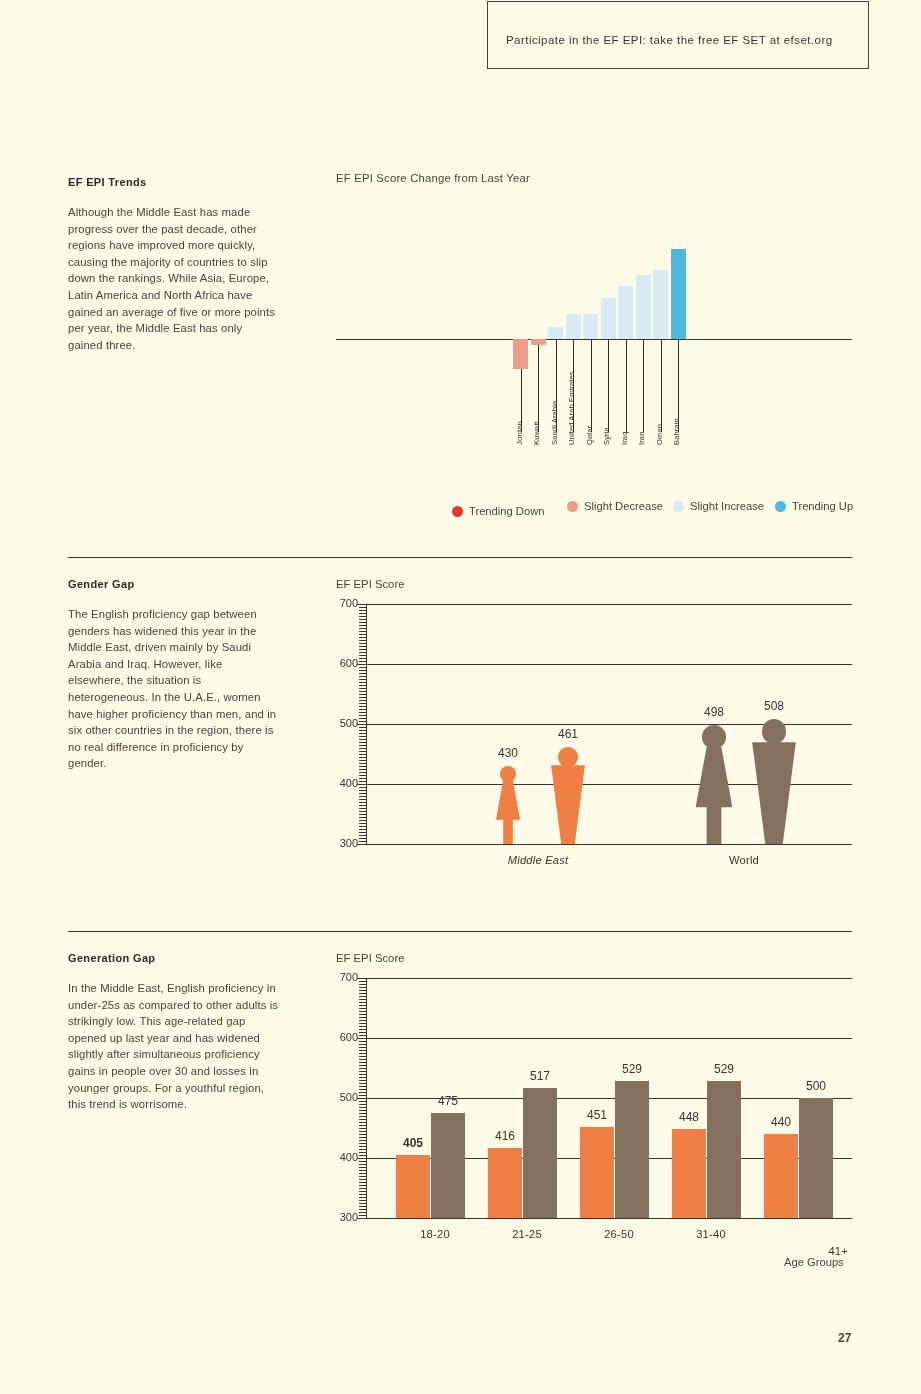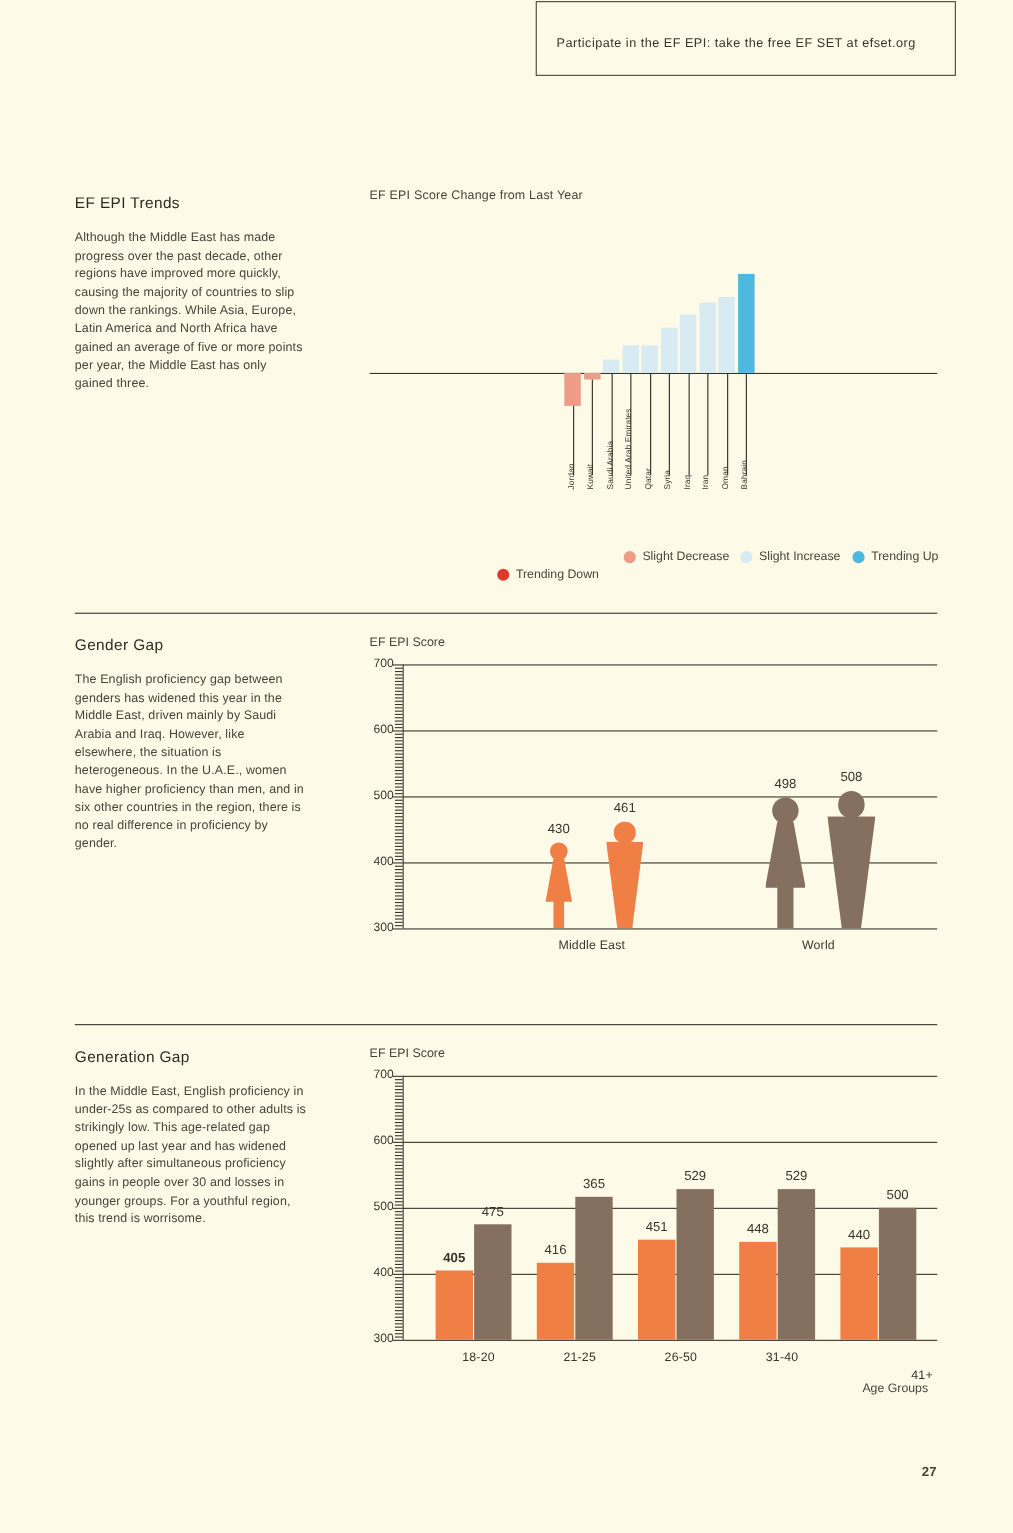--- a/index.html
+++ b/index.html
@@ -23,21 +23,21 @@
   .banner-text{
     position:absolute;left:18px;top:32px;
     font-size:11.5px;letter-spacing:.45px;color:#3A342C;white-space:nowrap;
   }
 
   
   .section{position:absolute;left:68px;width:784px;}
   .rule{position:absolute;left:68px;width:784px;height:1px;background:#3A342C;}
 
   .sec-title{
-    font-size:14px;font-weight:normal;letter-spacing:.35px;color:#2E2A24;
+    font-size:11px;font-weight:bold;letter-spacing:.35px;color:#2E2A24;
     margin:0 0 16px 0;
   }
   .sec-body{
     font-size:11.3px;line-height:16.6px;color:#4A433A;letter-spacing:.12px;
     width:212px;margin:0;
   }
   .chart-caption{
     font-size:11.3px;color:#4A433A;letter-spacing:.2px;
   }
 
@@ -123,21 +123,21 @@
         <div class="c1bar" style="left: 317px; width: 15px; height: 68.8px; background: rgb(216, 234, 242); top: 72.2px;"></div>
         <div class="c1stem" style="left: 324.5px; top: 142px; height: 92px;"></div>
         <div class="c1lab" style="left: 327.5px; top: 238px;">Oman</div>
         <div class="c1bar" style="left: 334.5px; width: 15px; height: 90.3px; background: rgb(78, 184, 224); top: 50.7px;"></div>
         <div class="c1stem" style="left: 342px; top: 142px; height: 92px;"></div>
         <div class="c1lab" style="left: 345px; top: 238px;">Bahrain</div>
       </div>
   </div>
 
   <div class="legend" id="legend">
-      <div class="lg" style="left: 116px; top: 16px;">
+      <div class="lg" style="left: 116px; top: 5px;">
         <span class="dot" style="background: rgb(224, 58, 47);"></span>
         <span>Trending Down</span>
       </div>
       <div class="lg" style="left: 231px; top: 0px;">
         <span class="dot" style="background: rgb(238, 155, 135);"></span>
         <span>Slight Decrease</span>
       </div>
       <div class="lg" style="left: 337px; top: 0px;">
         <span class="dot" style="background: rgb(216, 234, 242);"></span>
         <span>Slight Increase</span>
@@ -253,21 +253,21 @@
         <div class="person" style="left: 0px; top: 0px;">
           <div class="phead" style="left: 134.2px; top: 162px; width: 15.6px; height: 15.6px; background: rgb(240, 127, 69);"></div>
           <div class="pbody" style="background: rgb(240, 127, 69); top: 176.352px; left: 129.91px; width: 24.18px; height: 63.648px; clip-path: polygon(30% 0%, 70% 0%, 100% 62%, 70% 62%, 70% 100%, 30% 100%, 30% 62%, 0% 62%);"></div>
         </div>
         <div class="vlab" style="left: 118px; top: 142px; width: 48px;">430</div>
         <div class="person" style="left: 0px; top: 0px;">
           <div class="phead" style="left: 192.34px; top: 143.4px; width: 19.32px; height: 19.32px; background: rgb(240, 127, 69);"></div>
           <div class="pbody" style="background: rgb(240, 127, 69); top: 161.174px; left: 185.095px; width: 33.81px; height: 78.8256px; clip-path: polygon(0% 0%, 100% 0%, 70% 100%, 30% 100%);"></div>
         </div>
         <div class="vlab" style="left: 178px; top: 123.4px; width: 48px;">461</div>
-        <div class="cat" style="left: 102px; top: 250px; width: 140px;">Middle East</div>
+        <div class="cat" style="left: 102px; top: 250px; width: 140px; font-style: italic;">Middle East</div>
         <div class="person" style="left: 0px; top: 0px;">
           <div class="phead" style="left: 336.12px; top: 121.2px; width: 23.76px; height: 23.76px; background: rgb(133, 112, 95);"></div>
           <div class="pbody" style="background: rgb(133, 112, 95); top: 143.059px; left: 329.586px; width: 36.828px; height: 96.9408px; clip-path: polygon(30% 0%, 70% 0%, 100% 62%, 70% 62%, 70% 100%, 30% 100%, 30% 62%, 0% 62%);"></div>
         </div>
         <div class="vlab" style="left: 324px; top: 101.2px; width: 48px;">498</div>
         <div class="person" style="left: 0px; top: 0px;">
           <div class="phead" style="left: 395.52px; top: 115.2px; width: 24.96px; height: 24.96px; background: rgb(133, 112, 95);"></div>
           <div class="pbody" style="background: rgb(133, 112, 95); top: 138.163px; left: 386.16px; width: 43.68px; height: 101.837px; clip-path: polygon(0% 0%, 100% 0%, 70% 100%, 30% 100%);"></div>
         </div>
         <div class="vlab" style="left: 384px; top: 95.2px; width: 48px;">508</div>
@@ -378,21 +378,21 @@
         <div class="tick" style="top: 3px; left: -7px; width: 7px;"></div>
         <div class="tick" style="top: 0px; left: -9px; width: 9px;"></div>
         <div class="bar" style="left: 30px; top: 177px; width: 34px; height: 63px; background: rgb(240, 127, 69);"></div>
         <div class="vlab" style="left: 23px; top: 158px; width: 48px; font-weight: bold;">405</div>
         <div class="bar" style="left: 65px; top: 135px; width: 34px; height: 105px; background: rgb(133, 112, 95);"></div>
         <div class="vlab" style="left: 58px; top: 116px; width: 48px;">475</div>
         <div class="cat" style="left: 24px; top: 250px; width: 90px;">18-20</div>
         <div class="bar" style="left: 122px; top: 170.4px; width: 34px; height: 69.6px; background: rgb(240, 127, 69);"></div>
         <div class="vlab" style="left: 115px; top: 151.4px; width: 48px;">416</div>
         <div class="bar" style="left: 157px; top: 109.8px; width: 34px; height: 130.2px; background: rgb(133, 112, 95);"></div>
-        <div class="vlab" style="left: 150px; top: 90.8px; width: 48px;">365</div>
+        <div class="vlab" style="left: 150px; top: 90.8px; width: 48px;">517</div>
         <div class="cat" style="left: 116px; top: 250px; width: 90px;">21-25</div>
         <div class="bar" style="left: 214px; top: 149.4px; width: 34px; height: 90.6px; background: rgb(240, 127, 69);"></div>
         <div class="vlab" style="left: 207px; top: 130.4px; width: 48px;">451</div>
         <div class="bar" style="left: 249px; top: 102.6px; width: 34px; height: 137.4px; background: rgb(133, 112, 95);"></div>
         <div class="vlab" style="left: 242px; top: 83.6px; width: 48px;">529</div>
         <div class="cat" style="left: 208px; top: 250px; width: 90px;">26-50</div>
         <div class="bar" style="left: 306px; top: 151.2px; width: 34px; height: 88.8px; background: rgb(240, 127, 69);"></div>
         <div class="vlab" style="left: 299px; top: 132.2px; width: 48px;">448</div>
         <div class="bar" style="left: 341px; top: 102.6px; width: 34px; height: 137.4px; background: rgb(133, 112, 95);"></div>
         <div class="vlab" style="left: 334px; top: 83.6px; width: 48px;">529</div>

